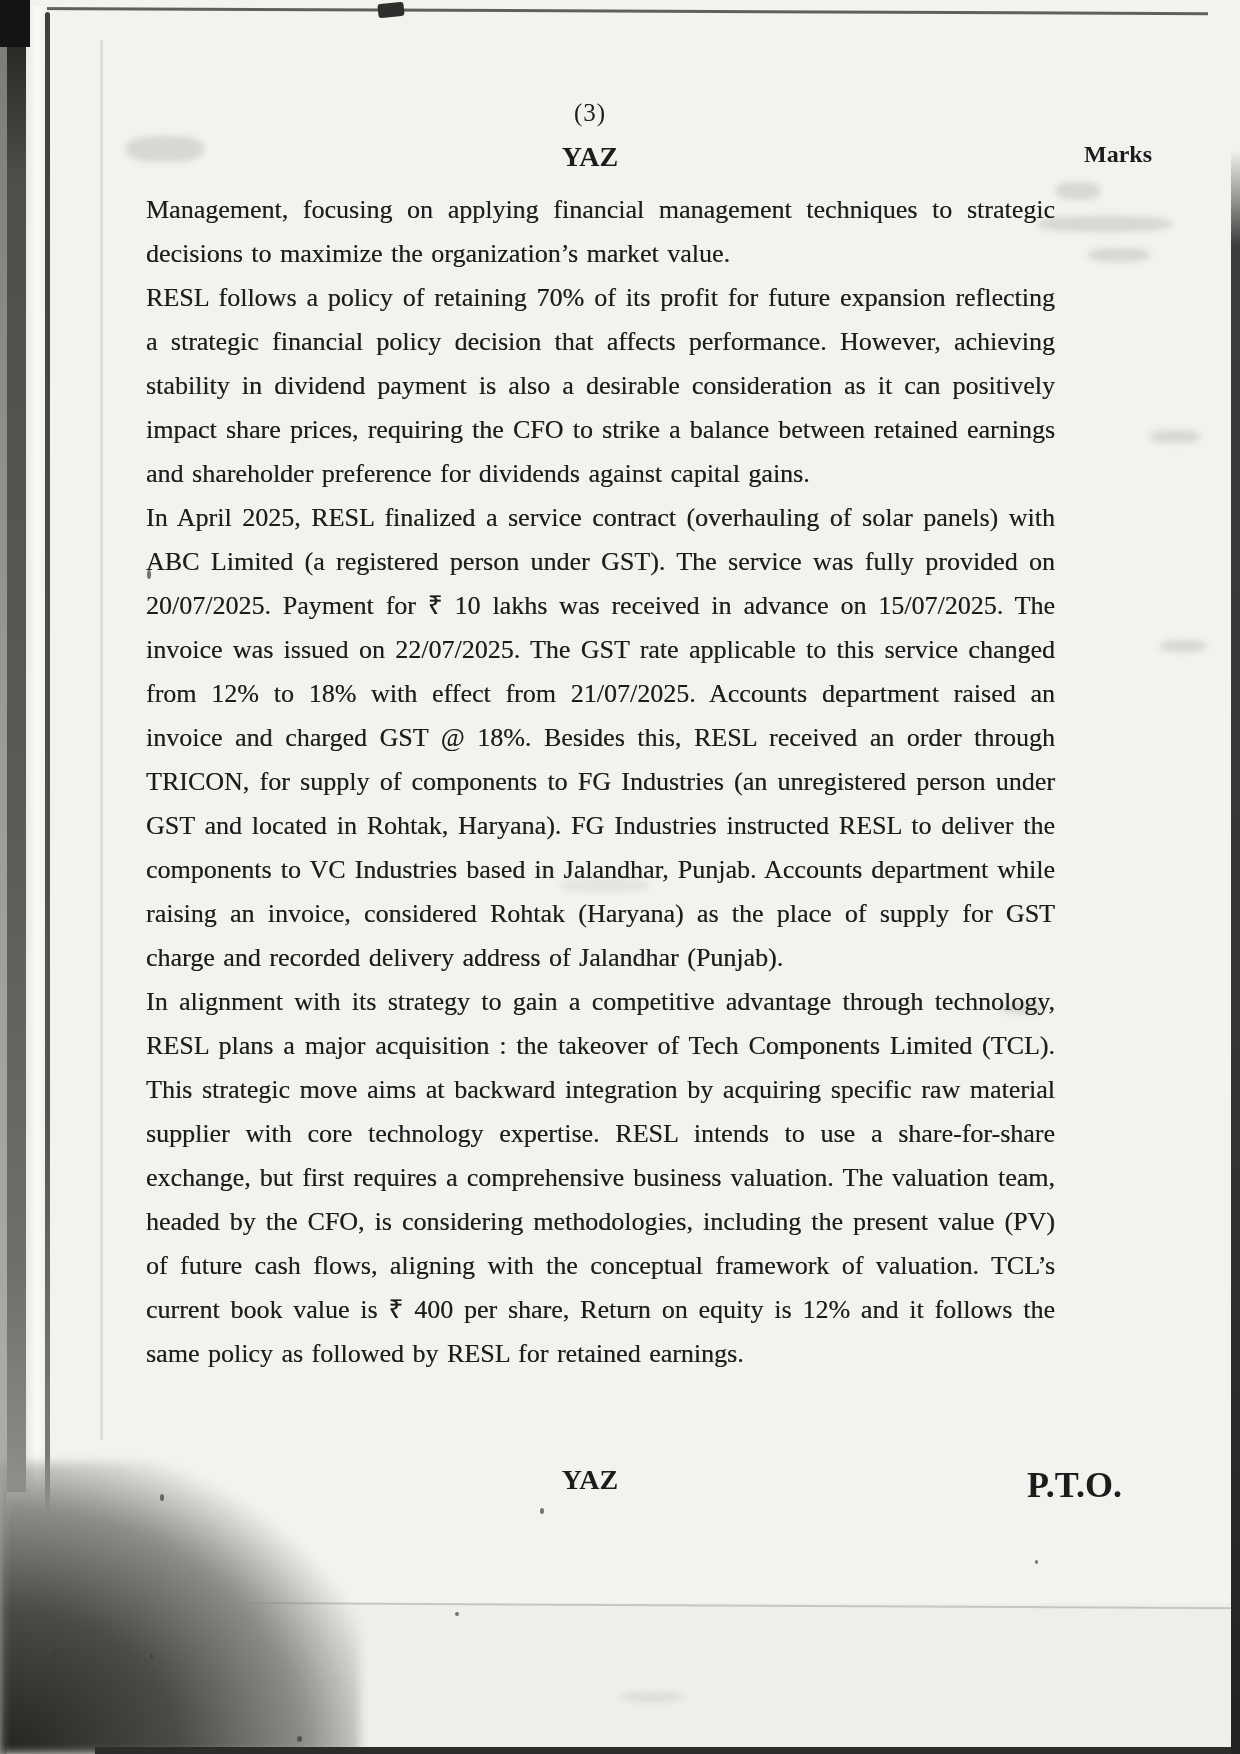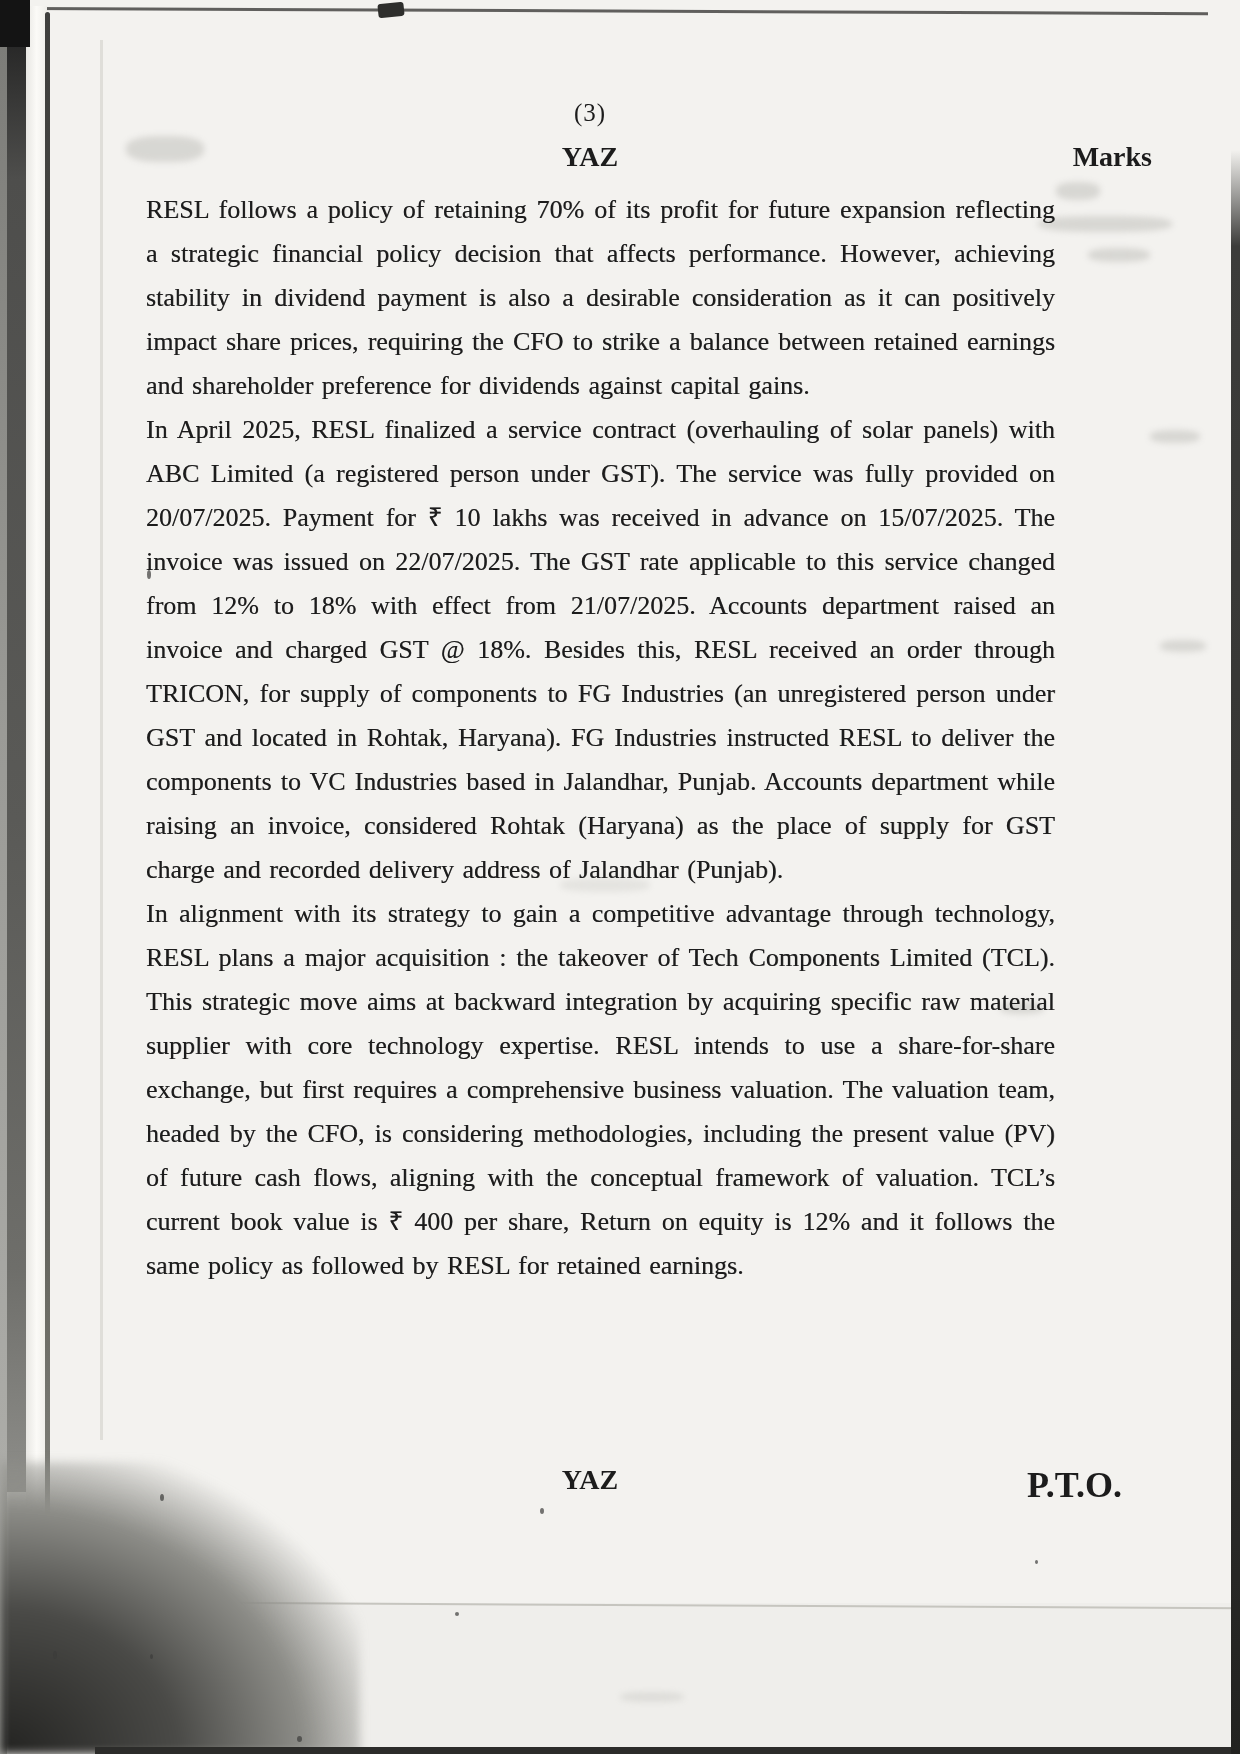--- a/index.html
+++ b/index.html
@@ -33,21 +33,21 @@
   .bottom-strip{position:absolute;left:95px;top:1747px;width:1145px;height:7px;background:#2c2c2a;}
   .right-strip{position:absolute;right:0;top:150px;width:9px;height:1604px;
     background:linear-gradient(to bottom,rgba(60,60,58,0),#3c3c3a 6%,#343432 60%,#222220);}
   .smudge{position:absolute;background:#9a9a94;opacity:.30;filter:blur(3px);border-radius:40%;}
   .speck{position:absolute;background:#3c3c3a;border-radius:50%;opacity:.7;}
   
   .page-number{position:absolute;left:150px;top:99px;width:880px;text-align:center;
     font-size:25px;letter-spacing:1px;}
   .header-code{position:absolute;left:150px;top:141px;width:880px;text-align:center;
     font-size:28px;font-weight:bold;}
-  .marks-label{position:absolute;top:141px;right:88px;font-size:28px;font-weight:bold;}
+  .marks-label{position:absolute;top:141px;right:88px;font-size:24px;font-weight:bold;}
   .body-text{position:absolute;left:146px;top:188px;width:909px;
     font-size:26px;line-height:44px;text-align:justify;word-spacing:2px;
     text-shadow:0.3px 0.3px 0.3px rgba(25,25,25,0.55);}
   .body-text p{margin:0;}
   .footer-code{position:absolute;left:150px;top:1464px;width:880px;text-align:center;
     font-size:28px;font-weight:bold;}
   .pto-label{position:absolute;top:1464px;right:118px;font-size:36px;font-weight:bold;}
 </style>
 </head>
 <body>
@@ -84,19 +84,20 @@
 <div class="speck" style="left:540px;top:1508px;width:4px;height:6px;"></div>
 <div class="speck" style="left:160px;top:1494px;width:4px;height:7px;"></div>
 <div class="speck" style="left:297px;top:1736px;width:5px;height:6px;"></div>
 <div class="speck" style="left:1035px;top:1560px;width:3px;height:4px;"></div>
 
 <div class="page-number">(3)</div>
 <div class="header-code">YAZ</div>
 <div class="marks-label">Marks</div>
 
 <div class="body-text">
+  <p>Management, focusing on applying financial management techniques to strategic decisions to maximize the organization’s market value.</p>
   <p>RESL follows a policy of retaining 70% of its profit for future expansion reflecting a strategic financial policy decision that affects performance. However, achieving stability in dividend payment is also a desirable consideration as it can positively impact share prices, requiring the CFO to strike a balance between retained earnings and shareholder preference for dividends against capital gains.</p>
   <p>In April 2025, RESL finalized a service contract (overhauling of solar panels) with ABC Limited (a registered person under GST). The service was fully provided on 20/07/2025. Payment for ₹ 10 lakhs was received in advance on 15/07/2025. The invoice was issued on 22/07/2025. The GST rate applicable to this service changed from 12% to 18% with effect from 21/07/2025. Accounts department raised an invoice and charged GST @ 18%. Besides this, RESL received an order through TRICON, for supply of components to FG Industries (an unregistered person under GST and located in Rohtak, Haryana). FG Industries instructed RESL to deliver the components to VC Industries based in Jalandhar, Punjab. Accounts department while raising an invoice, considered Rohtak (Haryana) as the place of supply for GST charge and recorded delivery address of Jalandhar (Punjab).</p>
   <p>In alignment with its strategy to gain a competitive advantage through technology, RESL plans a major acquisition : the takeover of Tech Components Limited (TCL). This strategic move aims at backward integration by acquiring specific raw material supplier with core technology expertise. RESL intends to use a share-for-share exchange, but first requires a comprehensive business valuation. The valuation team, headed by the CFO, is considering methodologies, including the present value (PV) of future cash flows, aligning with the conceptual framework of valuation. TCL’s current book value is ₹ 400 per share, Return on equity is 12% and it follows the same policy as followed by RESL for retained earnings.</p>
 </div>
 
 <div class="footer-code">YAZ</div>
 <div class="pto-label">P.T.O.</div>
 
 </body></html>

